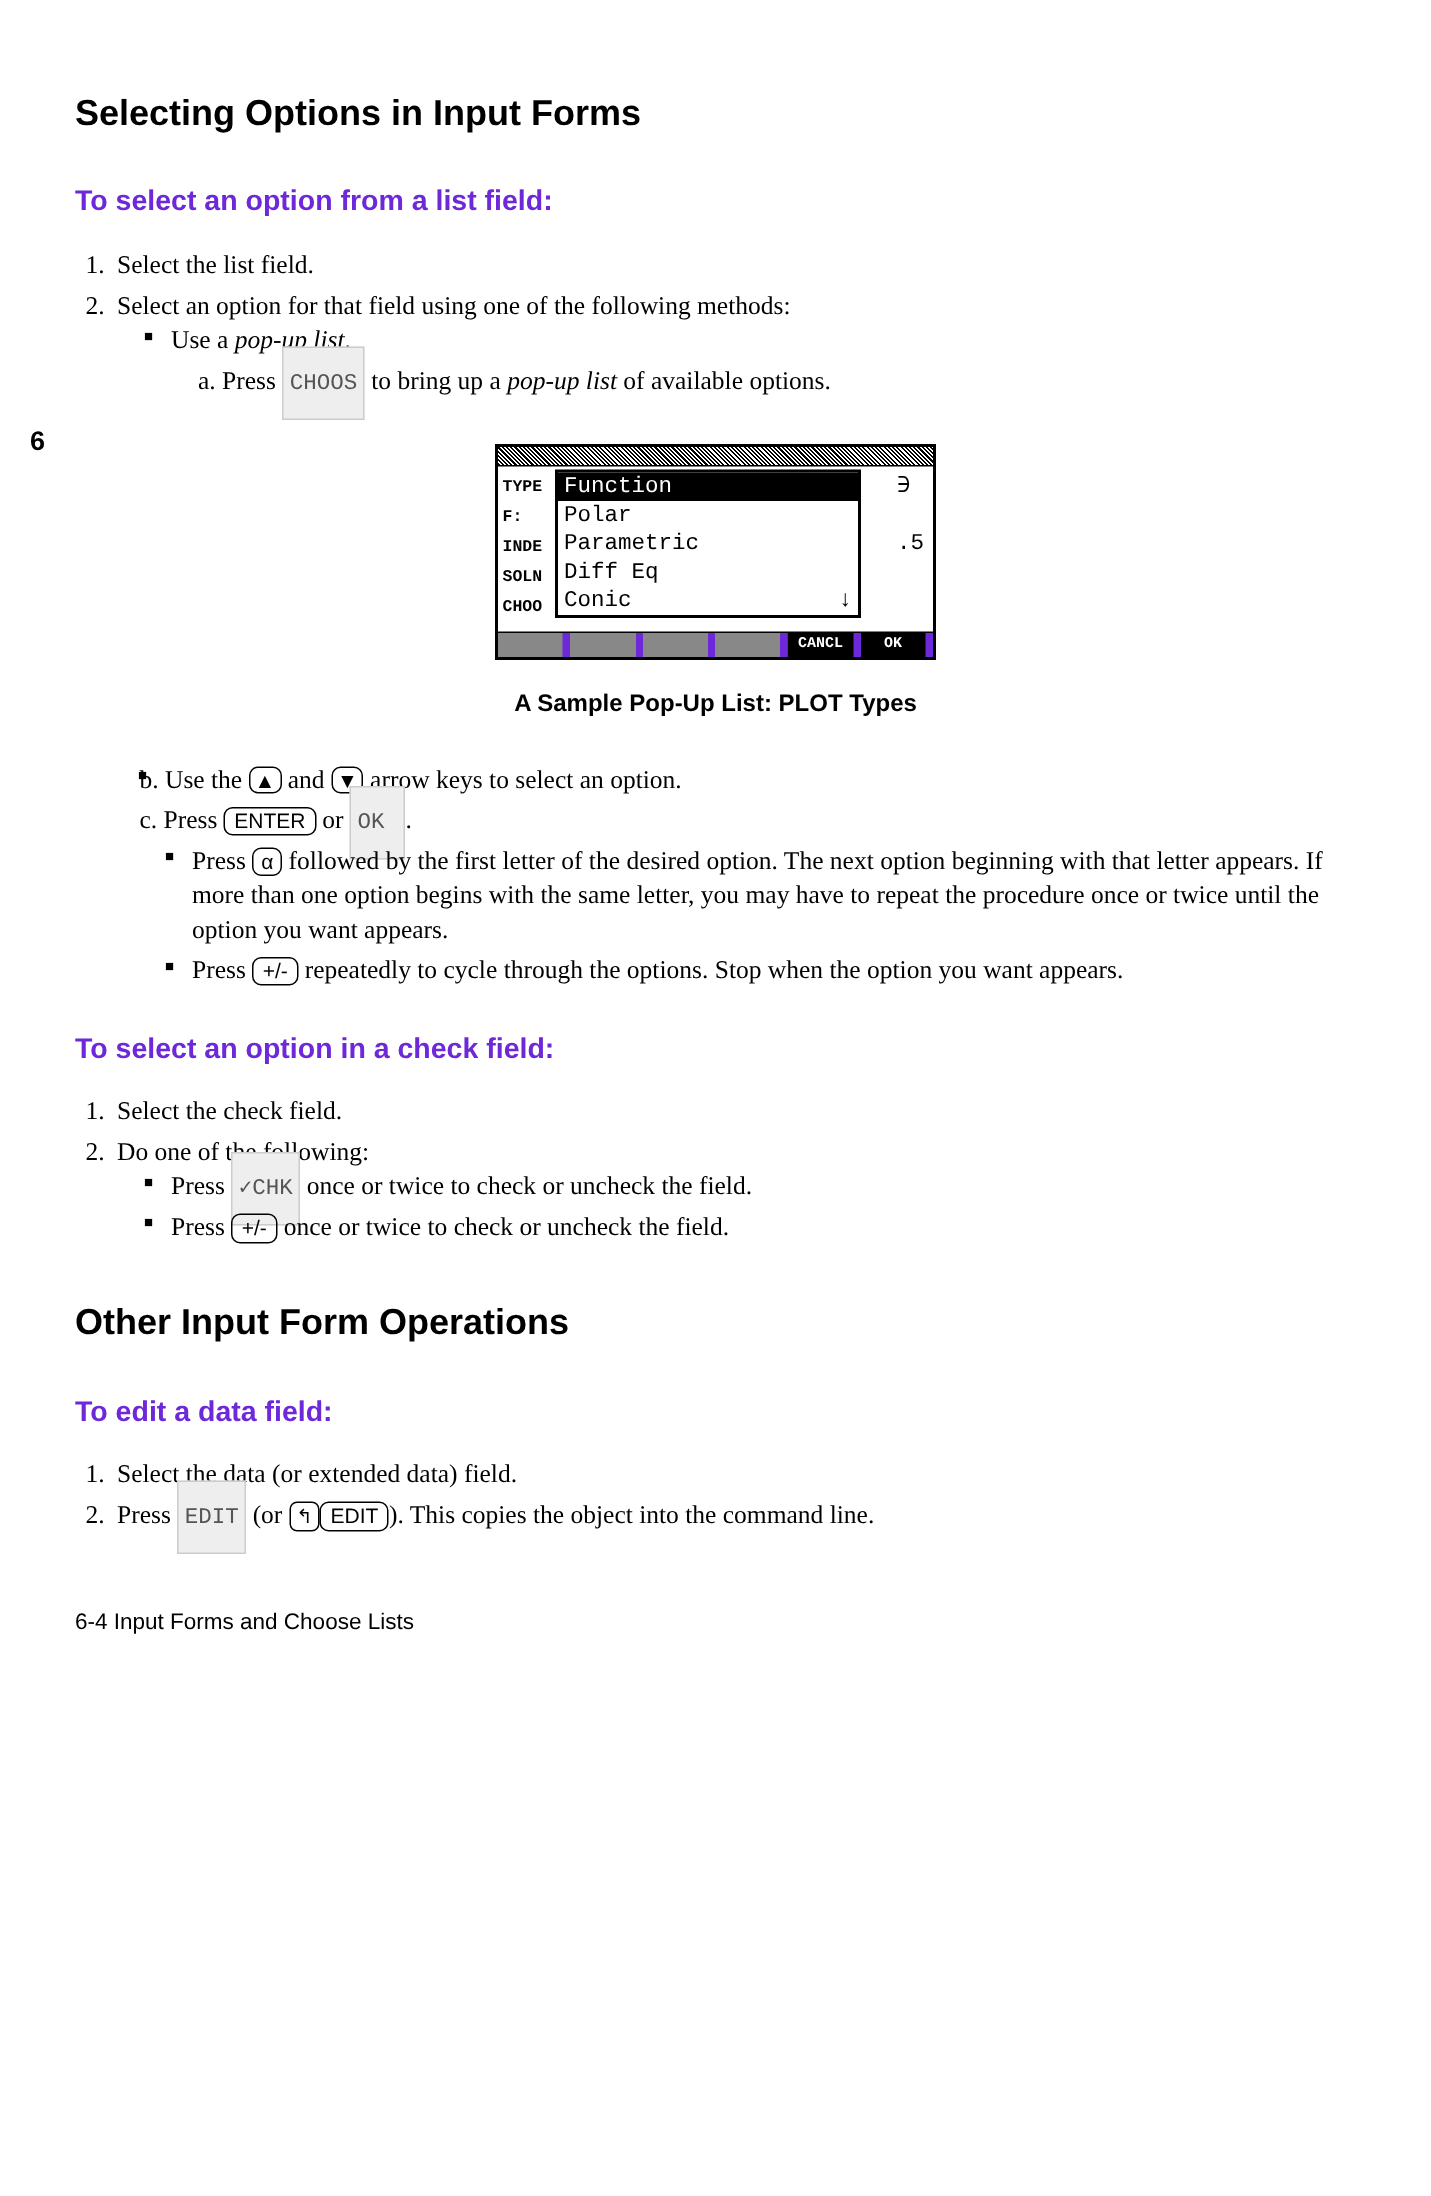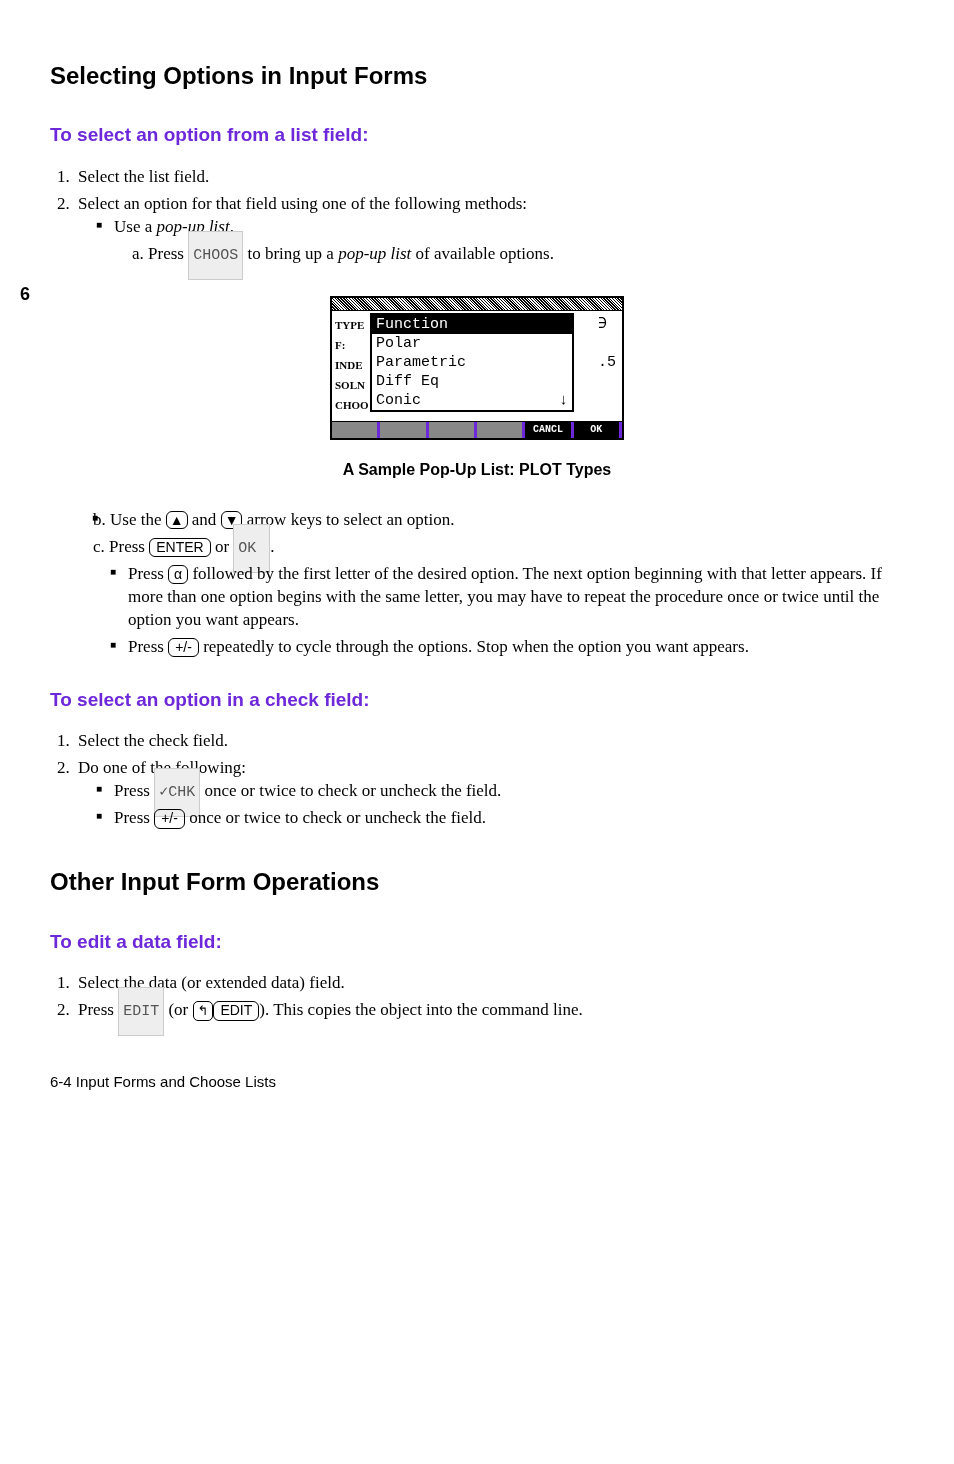--- a/index.html
+++ b/index.html
@@ -110,21 +110,20 @@
     position: relative;
     height: 110px;
   }
   .bg-labels {
     position: absolute;
     left: 3px;
     top: 4px;
     font-size: 11px;
     font-weight: bold;
     line-height: 20px;
-    font-family: Liberation Serif, serif;
   }
   .bg-right {
     position: absolute;
     right: 6px;
     top: 4px;
     font-size: 15px;
     line-height: 20px;
   }
   .popup {
     position: absolute;
@@ -153,21 +152,21 @@
     display: flex;
     height: 16px;
     font-size: 10px;
     font-weight: bold;
   }
   .calc-menu .mslot {
     flex: 1;
     background: #000;
     color: #fff;
     text-align: center;
-    border-right: 3px solid #6d28d9;
+    border-right: 5px solid #6d28d9;
     line-height: 16px;
   }
   .calc-menu .mslot.blank { background: #888; }
   .caption {
     font-family: Arial, Helvetica, sans-serif;
     font-weight: bold;
     font-size: 16px;
     text-align: center;
     margin: 14px 0 28px 0;
   }

